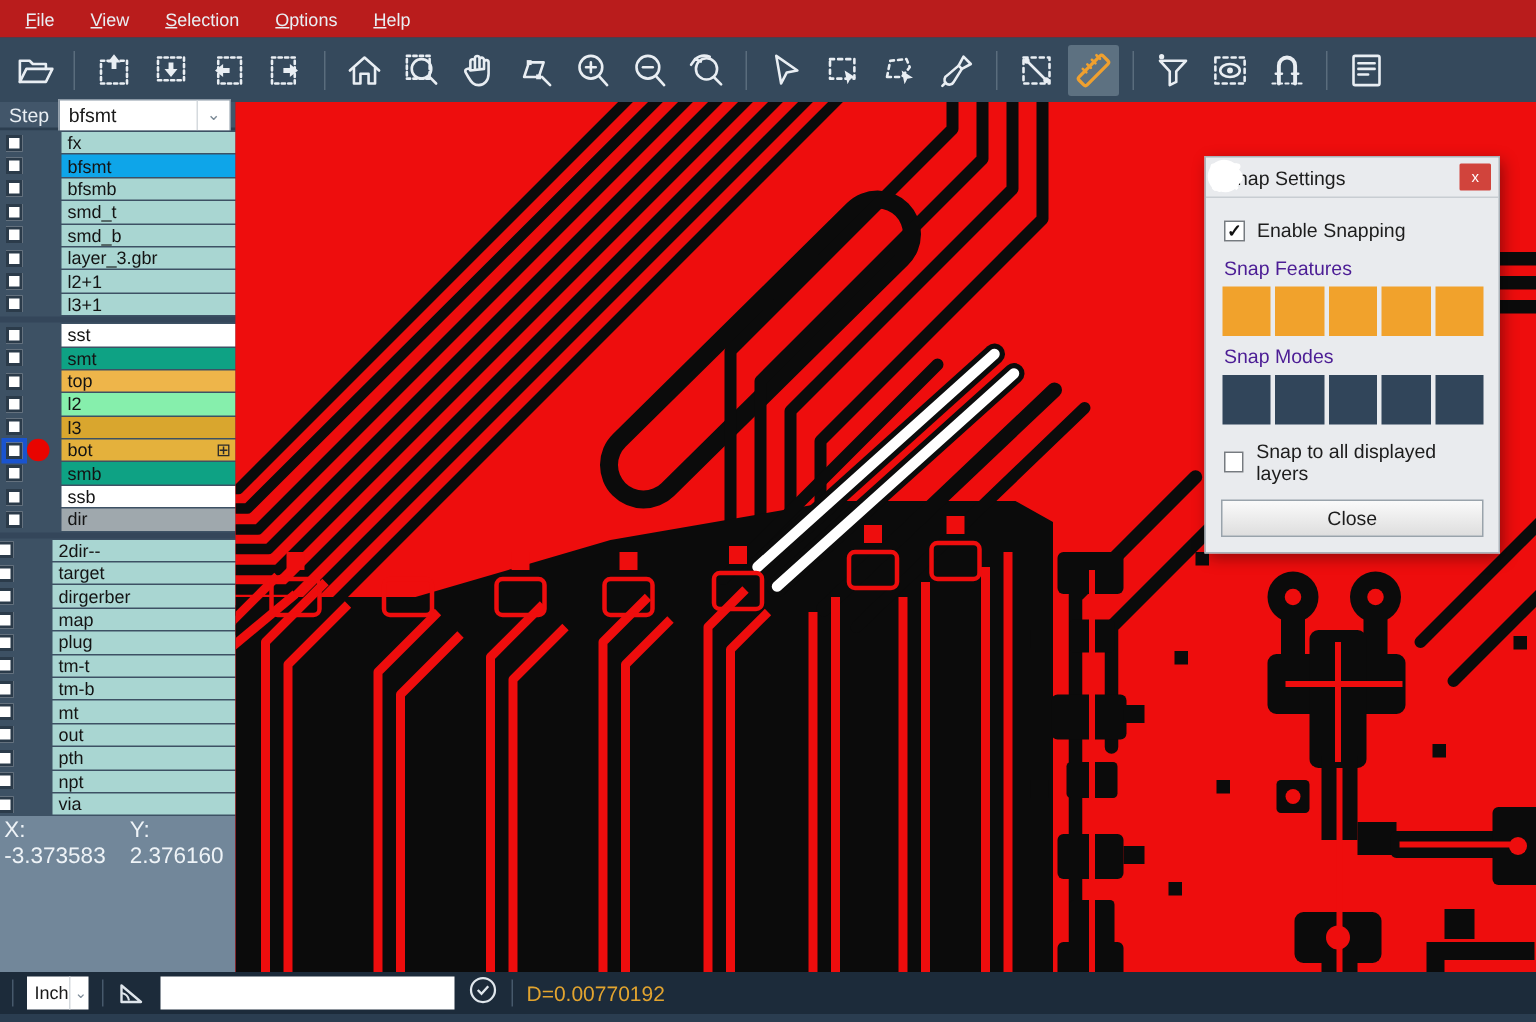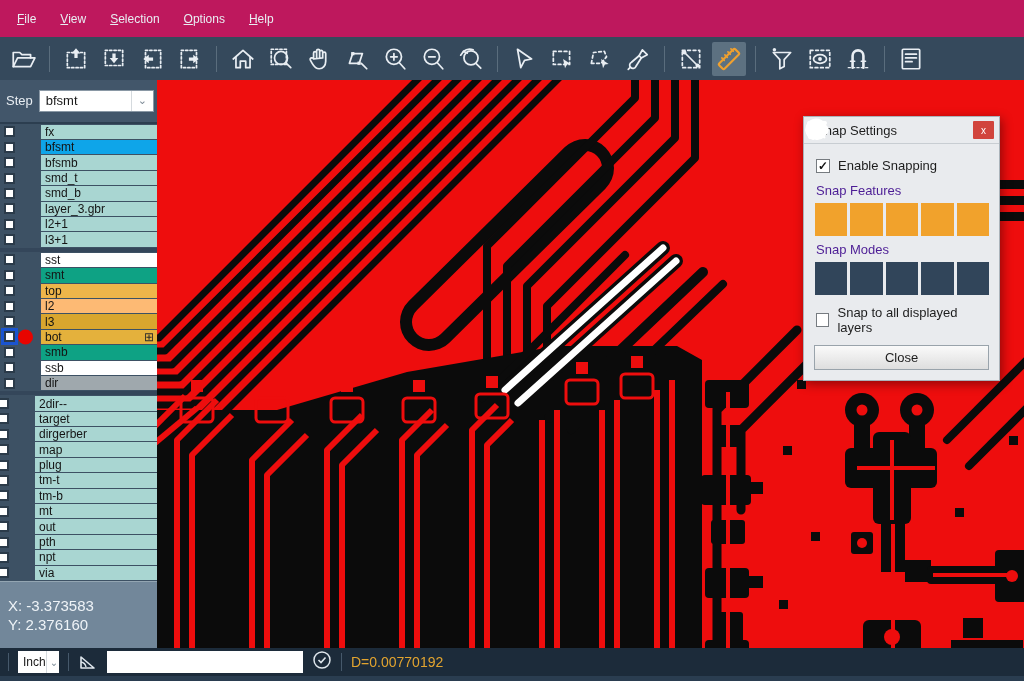--- a/index.html
+++ b/index.html
@@ -1,52 +1,52 @@
 <!DOCTYPE html>
 <html><head>
 <meta charset="utf-8">
 <style>
   * { margin:0; padding:0; box-sizing:border-box; }
   html,body { width:1024px; height:681px; overflow:hidden; }
   body { font-family:"Liberation Sans", sans-serif; background:#2c3e50; position:relative; }
   .window { width:1024px; height:681px; display:flex; flex-direction:column; background:#2c3e50; }
 
   
-  .menubar { height:37px; background:#be185d; display:flex; align-items:center; padding-left:6px; gap:2px; flex:0 0 auto; }
+  .menubar { height:25px; background:#b91c1c; display:flex; align-items:center; padding-left:6px; gap:2px; flex:0 0 auto; }
   .menu-item { color:#e9eef3; font-size:12px; padding:2px 11px; cursor:default; }
   .menu-item::first-letter { text-decoration:underline; }
 
   
   .toolbar { height:43px; background:#35495c; display:flex; align-items:center; padding:0 6px; gap:4px; flex:0 0 auto; }
   .tbtn { width:34px; height:34px; display:flex; align-items:center; justify-content:center; border-radius:2px; }
   .tbtn.active { background:#5d7181; }
   .tsep { width:1px; height:26px; background:#5a6d7d; margin:0 5px; }
   .ticon { stroke:#e9eef3; fill:none; stroke-width:1.6; stroke-linecap:round; stroke-linejoin:round; }
   .ticon .fillw { fill:#e9eef3; stroke:none; }
   .ticon.orange { stroke:#efa02f; }
 
   
   .main { flex:1 1 auto; display:flex; min-height:0; position:relative; }
 
   
   .sidebar { width:157px; flex:0 0 auto; background:#3d5164; display:flex; flex-direction:column; }
-  .step-row { height:48px; background:#42566a; display:flex; align-items:center; padding:0 3px 0 6px; gap:6px; border-bottom:2px solid #2c3e50; }
+  .step-row { height:19px; background:#42566a; display:flex; align-items:center; padding:0 3px 0 6px; gap:6px; border-bottom:2px solid #2c3e50; }
   .step-label { color:#e9eef3; font-size:13px; }
   .step-select { flex:1; height:22px; background:#fff; border:1px solid #8a98a5; display:flex; align-items:center; justify-content:space-between; padding-left:6px; font-size:13px; color:#1a1a1a; }
   .step-chevron { color:#7c8a96; font-size:11px; padding:0 6px; border-left:1px solid #d5dade; align-self:stretch; display:flex; align-items:center; }
   .layer-list { flex:0 0 auto; display:flex; flex-direction:column; background:#3d5164; }
   .layer-group { display:flex; flex-direction:column; gap:1px; padding:1px 0; border-bottom:4px solid #34465a; }
   .layer-group:last-child { border-bottom:none;align-items:flex-end; }
   .layer-row { height:14.4px; display:flex; align-items:center; position:relative; }
   .layer-checkbox { width:11px; height:11px; background:#fff; border:2px solid #2b3b4a; margin-left:4px; flex:0 0 auto; }
   .layer-checkbox.sel { box-shadow:0 0 0 3px #1a54cf; }
   .active-dot { position:absolute; left:18px; top:50%; transform:translateY(-50%); width:15px; height:15px; border-radius:50%; background:#e80400; z-index:2; }
   .layer-cell { margin-left:26px; width:122px; height:100%; font-size:12px; color:#141414; display:flex; align-items:center; padding-left:4px; line-height:1; }
   .grid-badge { margin-left:auto; margin-right:3px; font-size:12px; color:#2b2b2b; }
-  .sidebar-bottom { flex:1 1 auto; background:#72879a; display:flex; flex-direction:column; justify-content:flex-end; padding-bottom:14px; }
+  .sidebar-bottom { flex:1 1 auto; background:#72879a; display:flex; flex-direction:row; justify-content:flex-end; padding-bottom:14px; }
   .coord-sep { height:1px; background:#93a5b2; margin:0 0 14px 0; }
   .coord { color:#eef3f7; font-size:15px; padding:1px 8px; }
 
   
   .canvas { flex:1 1 auto; position:relative; background:#ee0d0d; overflow:hidden; }
   .canvas svg { position:absolute; inset:0; }
 
   
   .dialog { position:absolute; left:646px; top:36px; width:197px; background:#e9ebee; border:1px solid #aab3ba; box-shadow:2px 3px 10px rgba(0,0,0,.4); z-index:5; }
   .dialog-title { height:27px; display:flex; align-items:center; justify-content:space-between; padding:0 5px 0 12px; border-bottom:1px solid #c8cdd2; }
@@ -292,21 +292,21 @@
             <div class="layer-row">
               <span class="layer-checkbox"></span>
               <span class="layer-cell" style="background: rgb(14, 162, 132);">smt</span>
             </div>
             <div class="layer-row">
               <span class="layer-checkbox"></span>
               <span class="layer-cell" style="background: rgb(238, 181, 74);">top</span>
             </div>
             <div class="layer-row">
               <span class="layer-checkbox"></span>
-              <span class="layer-cell" style="background: #fdba74;">l2</span>
+              <span class="layer-cell" style="background: #86efac;">l2</span>
             </div>
             <div class="layer-row">
               <span class="layer-checkbox"></span>
               <span class="layer-cell" style="background: rgb(217, 166, 46);">l3</span>
             </div>
             <div class="layer-row">
               <span class="layer-checkbox sel"></span>
               <span class="active-dot"></span>
               <span class="layer-cell" style="background: rgb(228, 177, 60);">bot<span class="grid-badge">⊞</span></span>
             </div>

